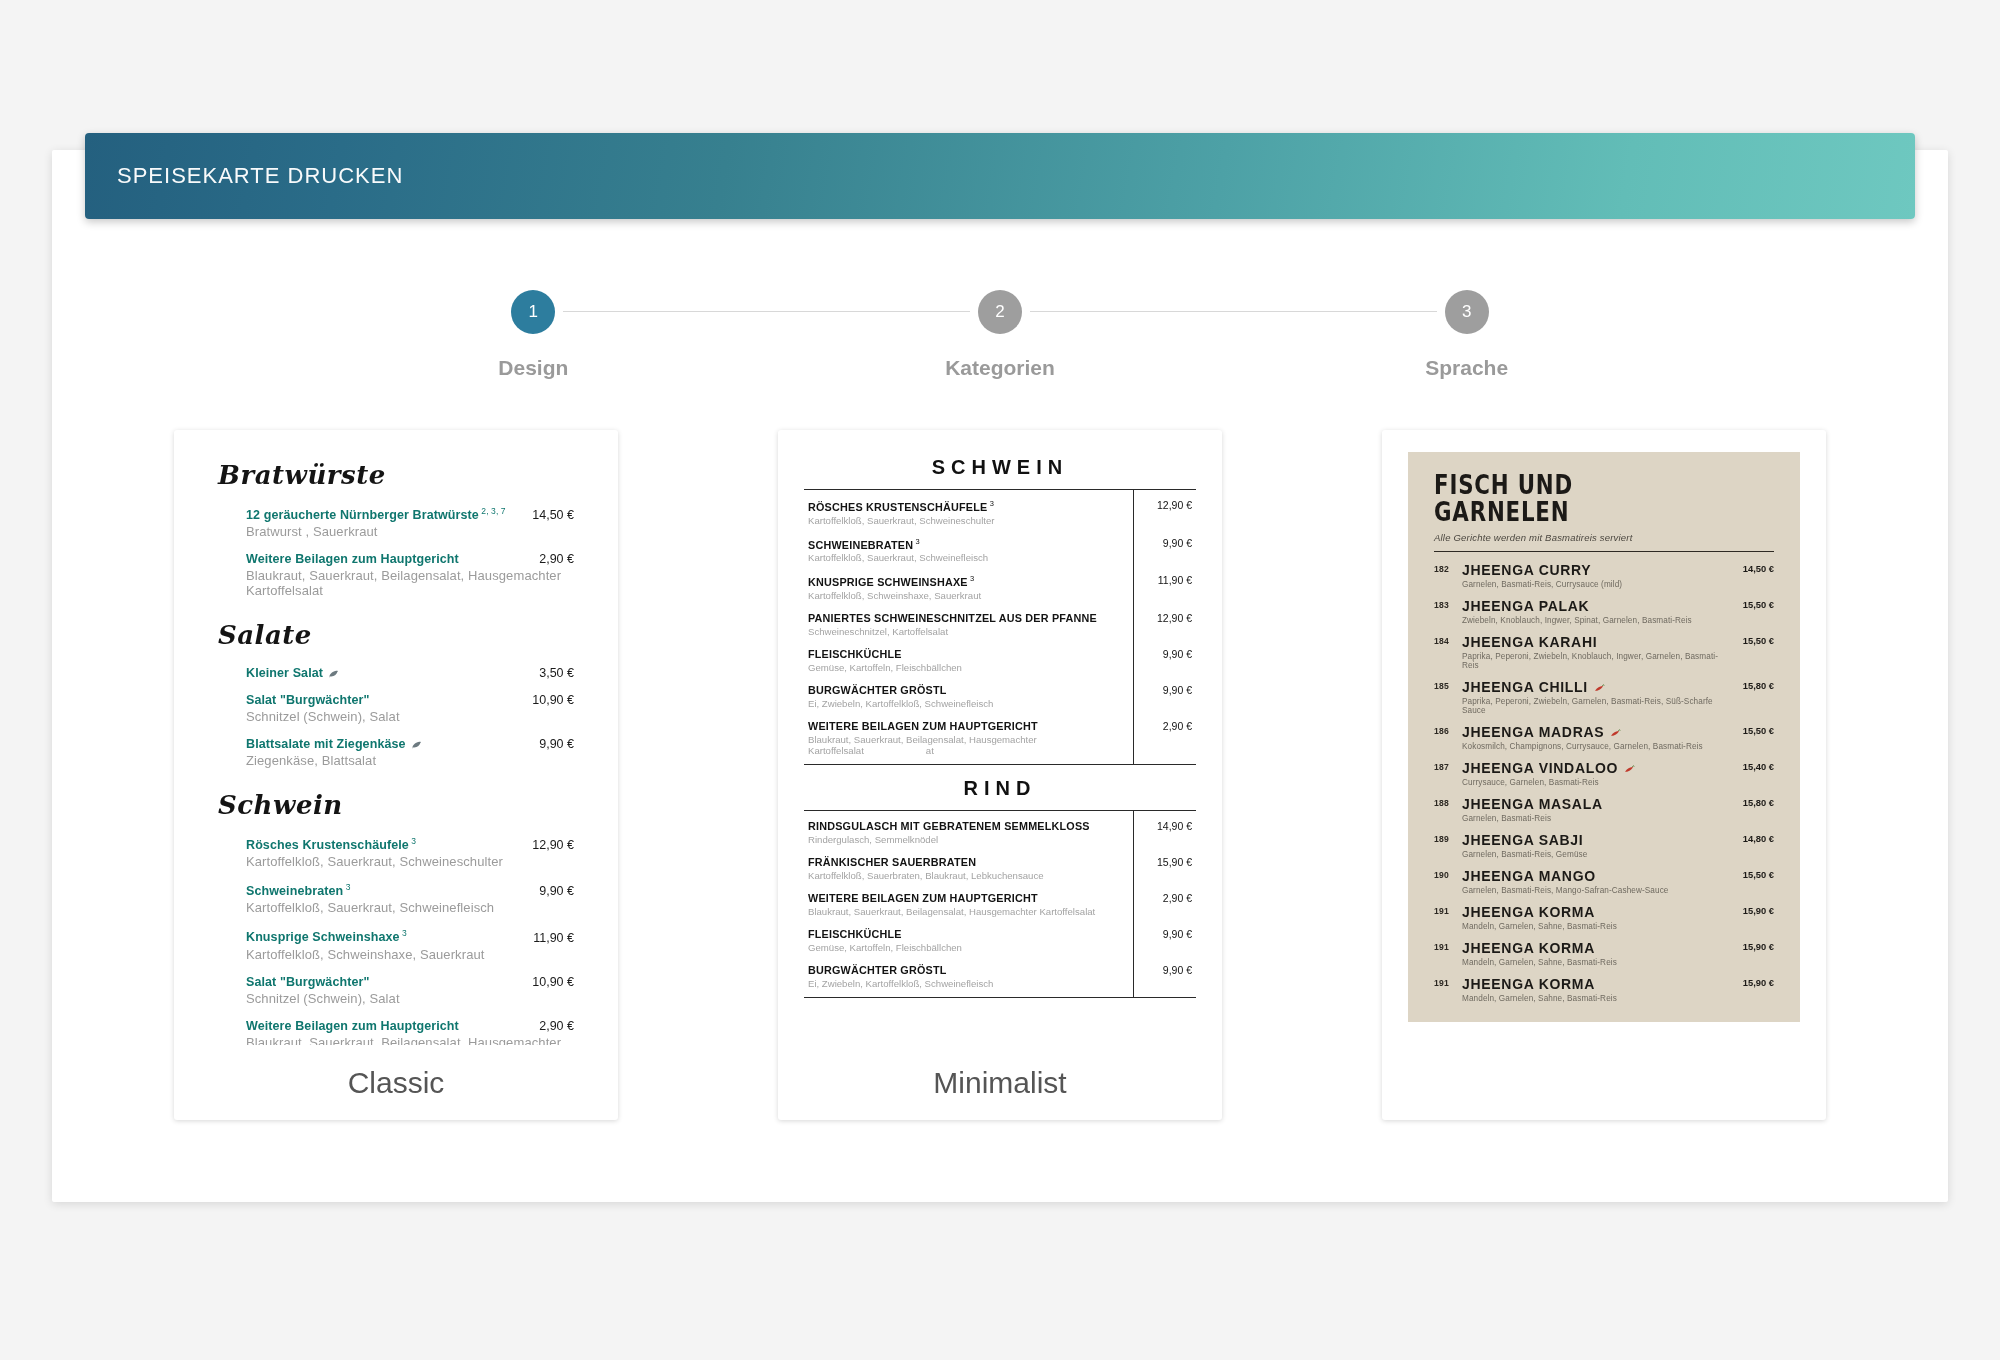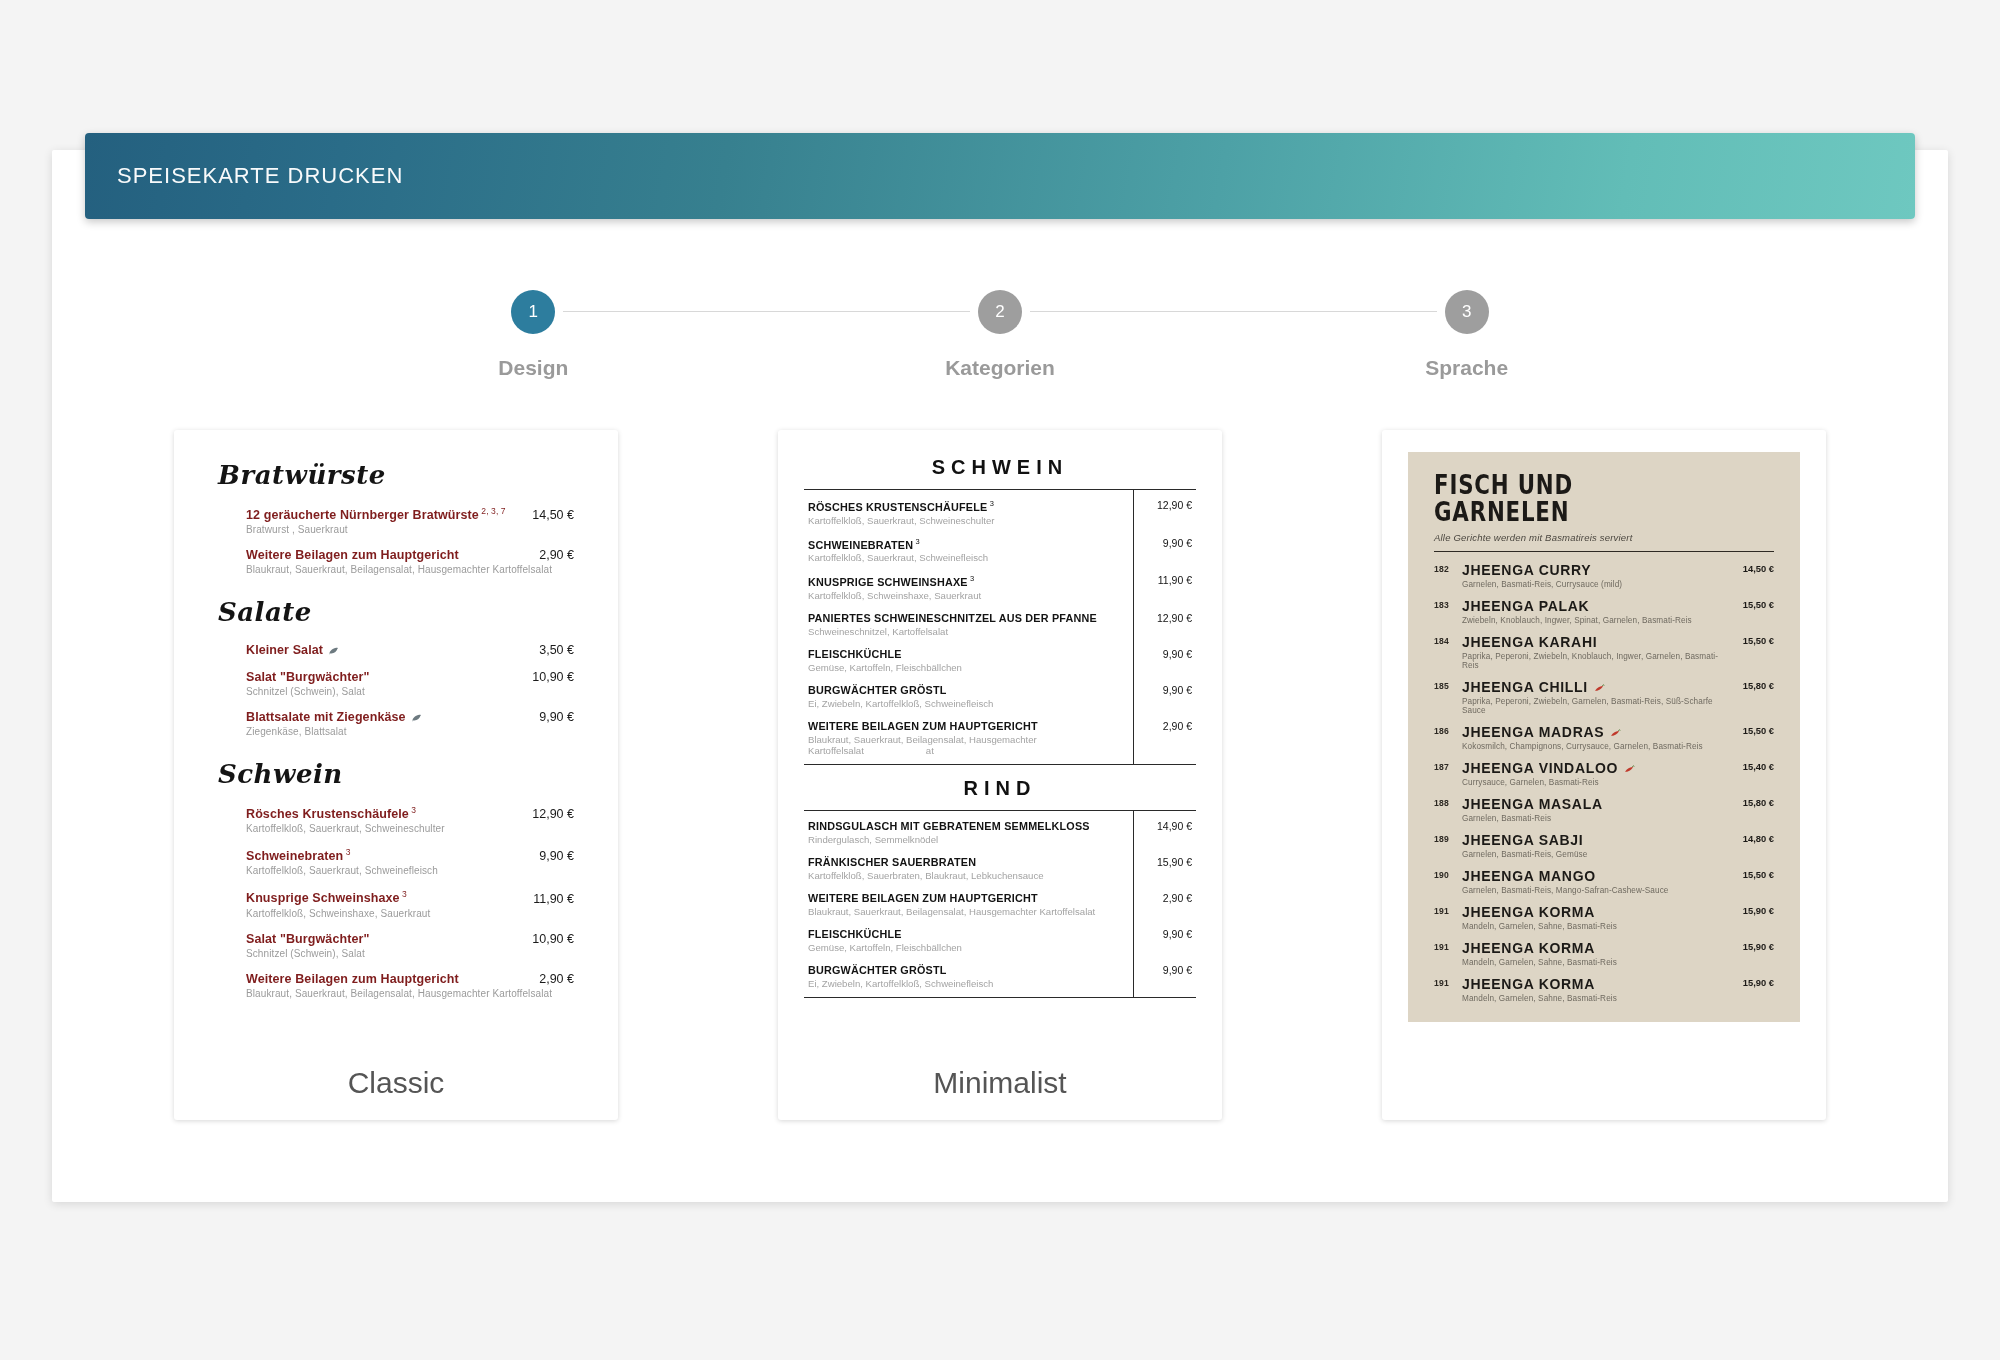--- a/index.html
+++ b/index.html
@@ -106,25 +106,25 @@
     font-size:26px;
     font-weight:700;
     letter-spacing:.5px;
     margin:22px 0 16px 0;
     color:#141414;
   }
   .cl-section-title:first-child { margin-top:6px; }
   .cl-item { margin:0 0 13px 28px; }
   .cl-item-row { display:flex; justify-content:space-between; align-items:baseline; }
   .cl-item-name {
-    font-size:12.5px; font-weight:700; color:#7f1d1d; letter-spacing:.1px;
+    font-size:12.5px; font-weight:700; color:#0f766e; letter-spacing:.1px;
   }
   .cl-sup { font-size:8.5px; vertical-align:super; font-weight:400; }
   .cl-price { font-size:12.5px; color:#1b1b1b; white-space:nowrap; padding-left:14px; }
-  .cl-item-desc { font-size:10px; color:#9b9b9b; margin-top:2px; letter-spacing:.1px; }
+  .cl-item-desc { font-size:13px; color:#9b9b9b; margin-top:2px; letter-spacing:.1px; }
   .veg { display:inline-block; width:11px; height:9px; vertical-align:middle; margin-left:5px; }
 
   
   .min-body { padding:14px 26px 0 26px; color:#141414; }
   .min-section-title {
     text-align:center;
     font-size:20px;
     letter-spacing:6px;
     font-weight:700;
     margin:12px 0 10px 0;

